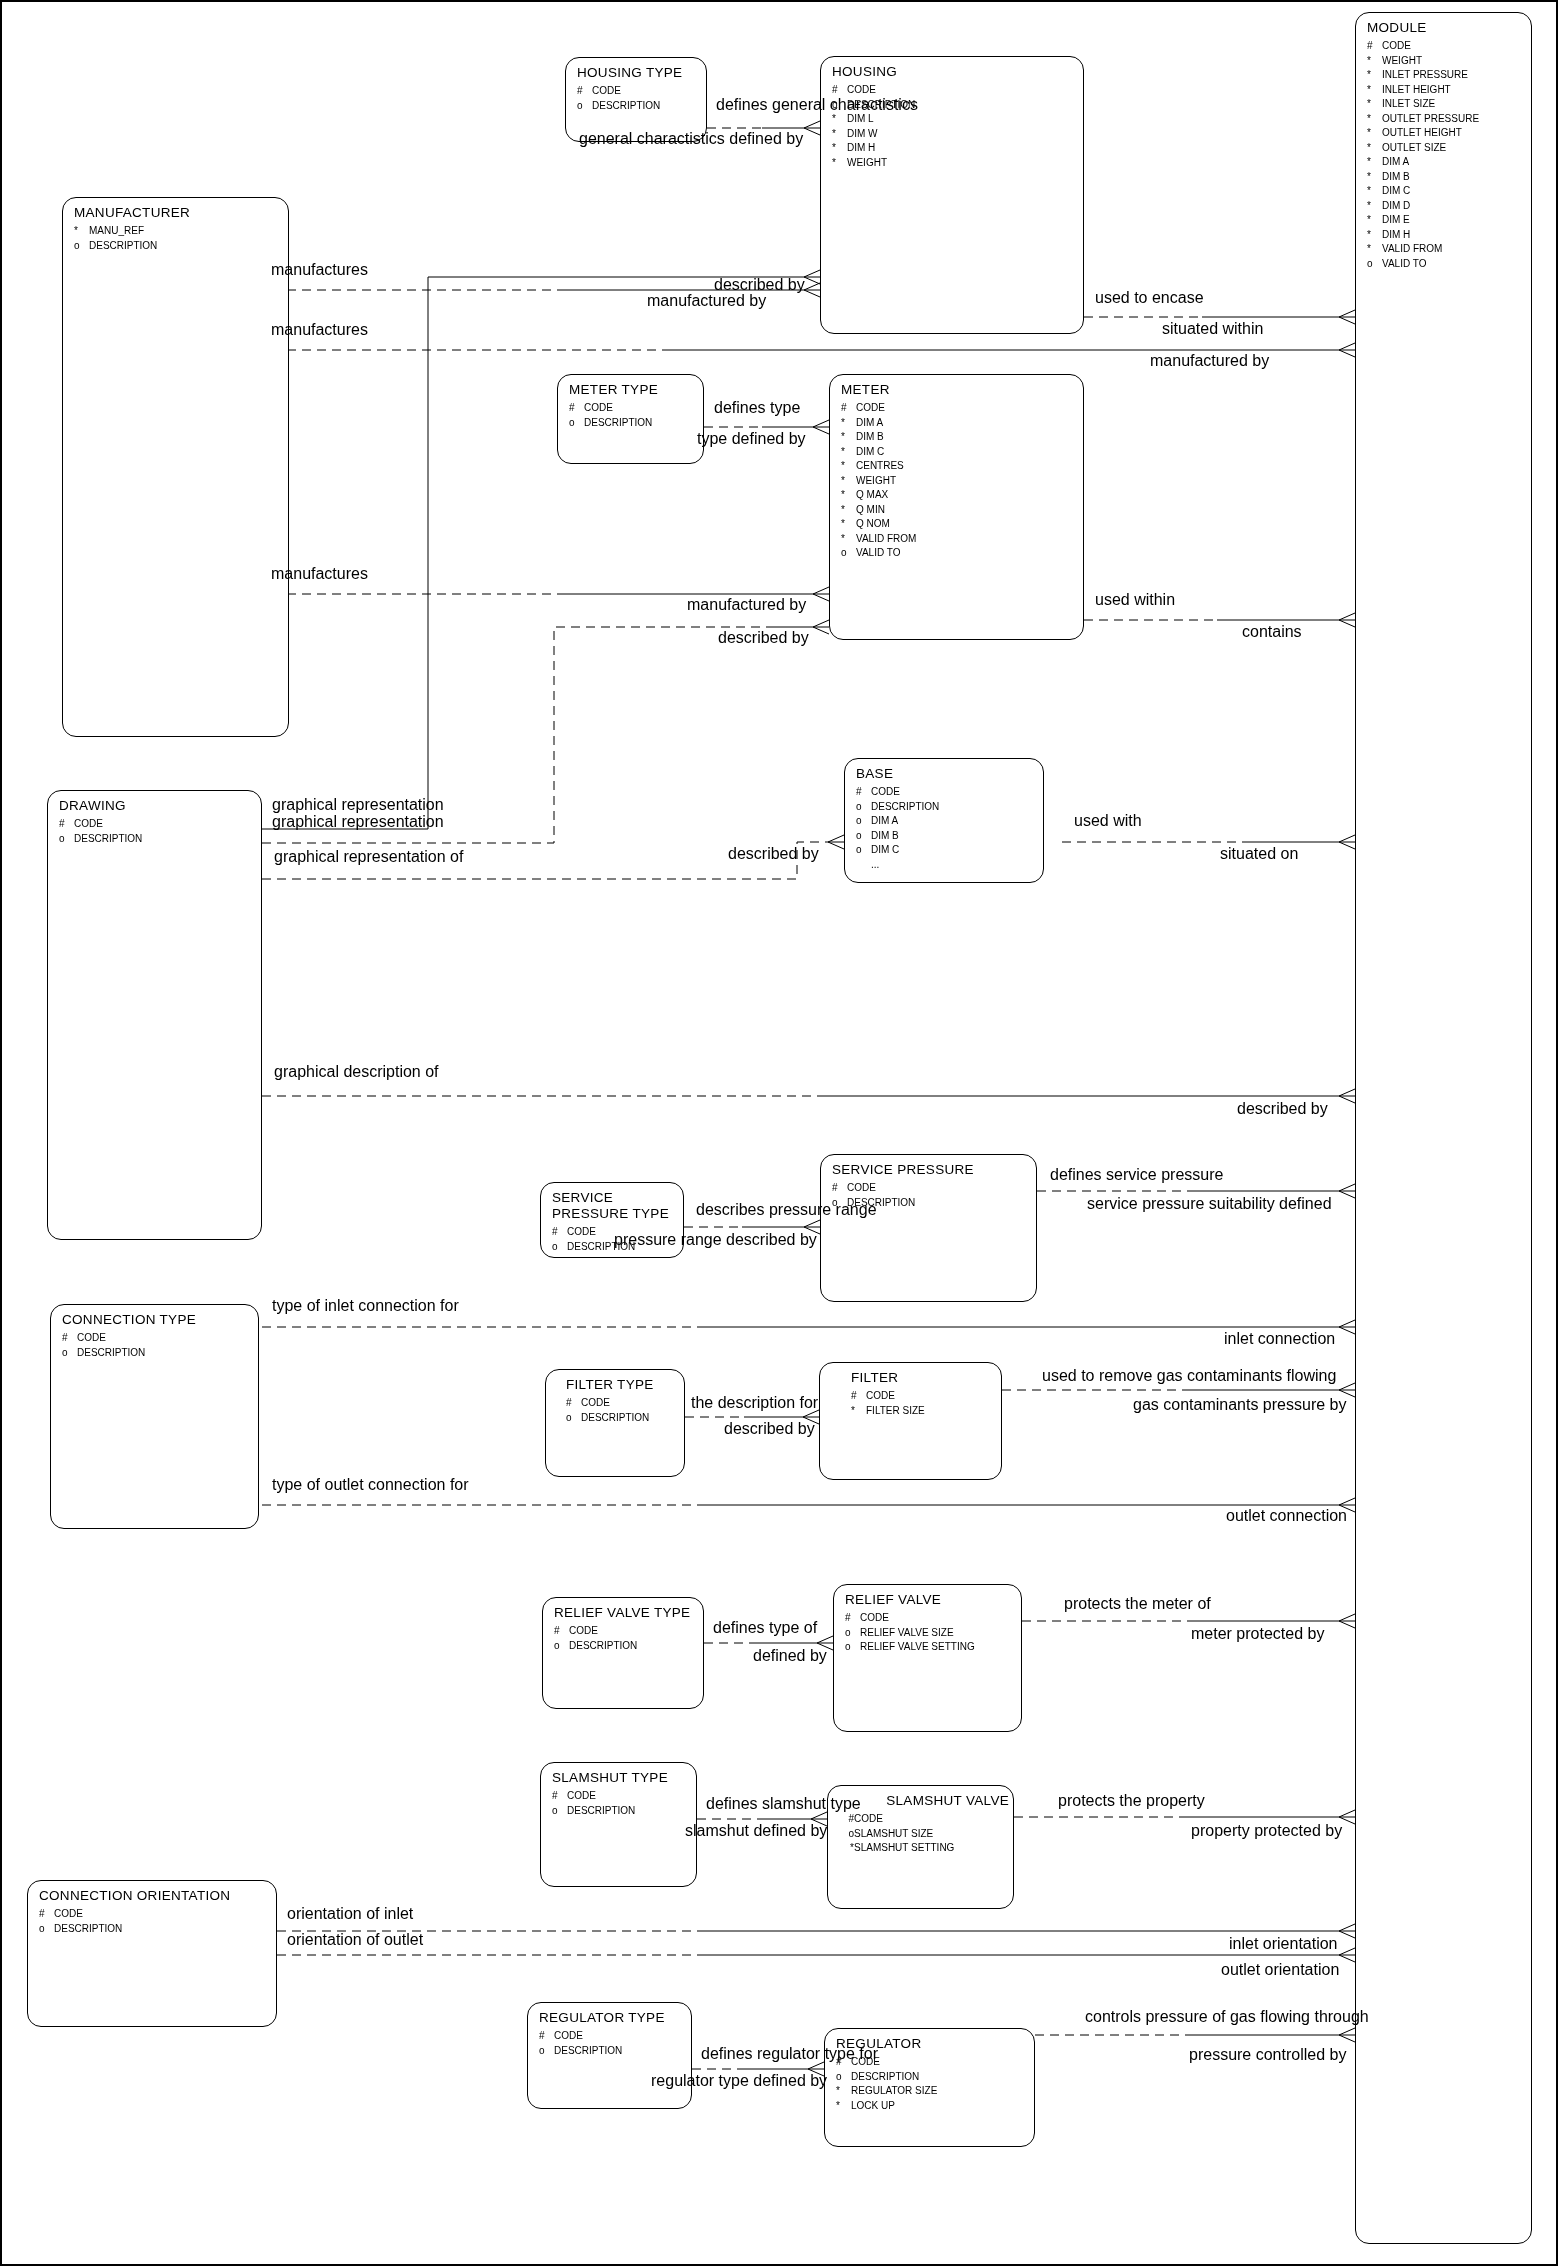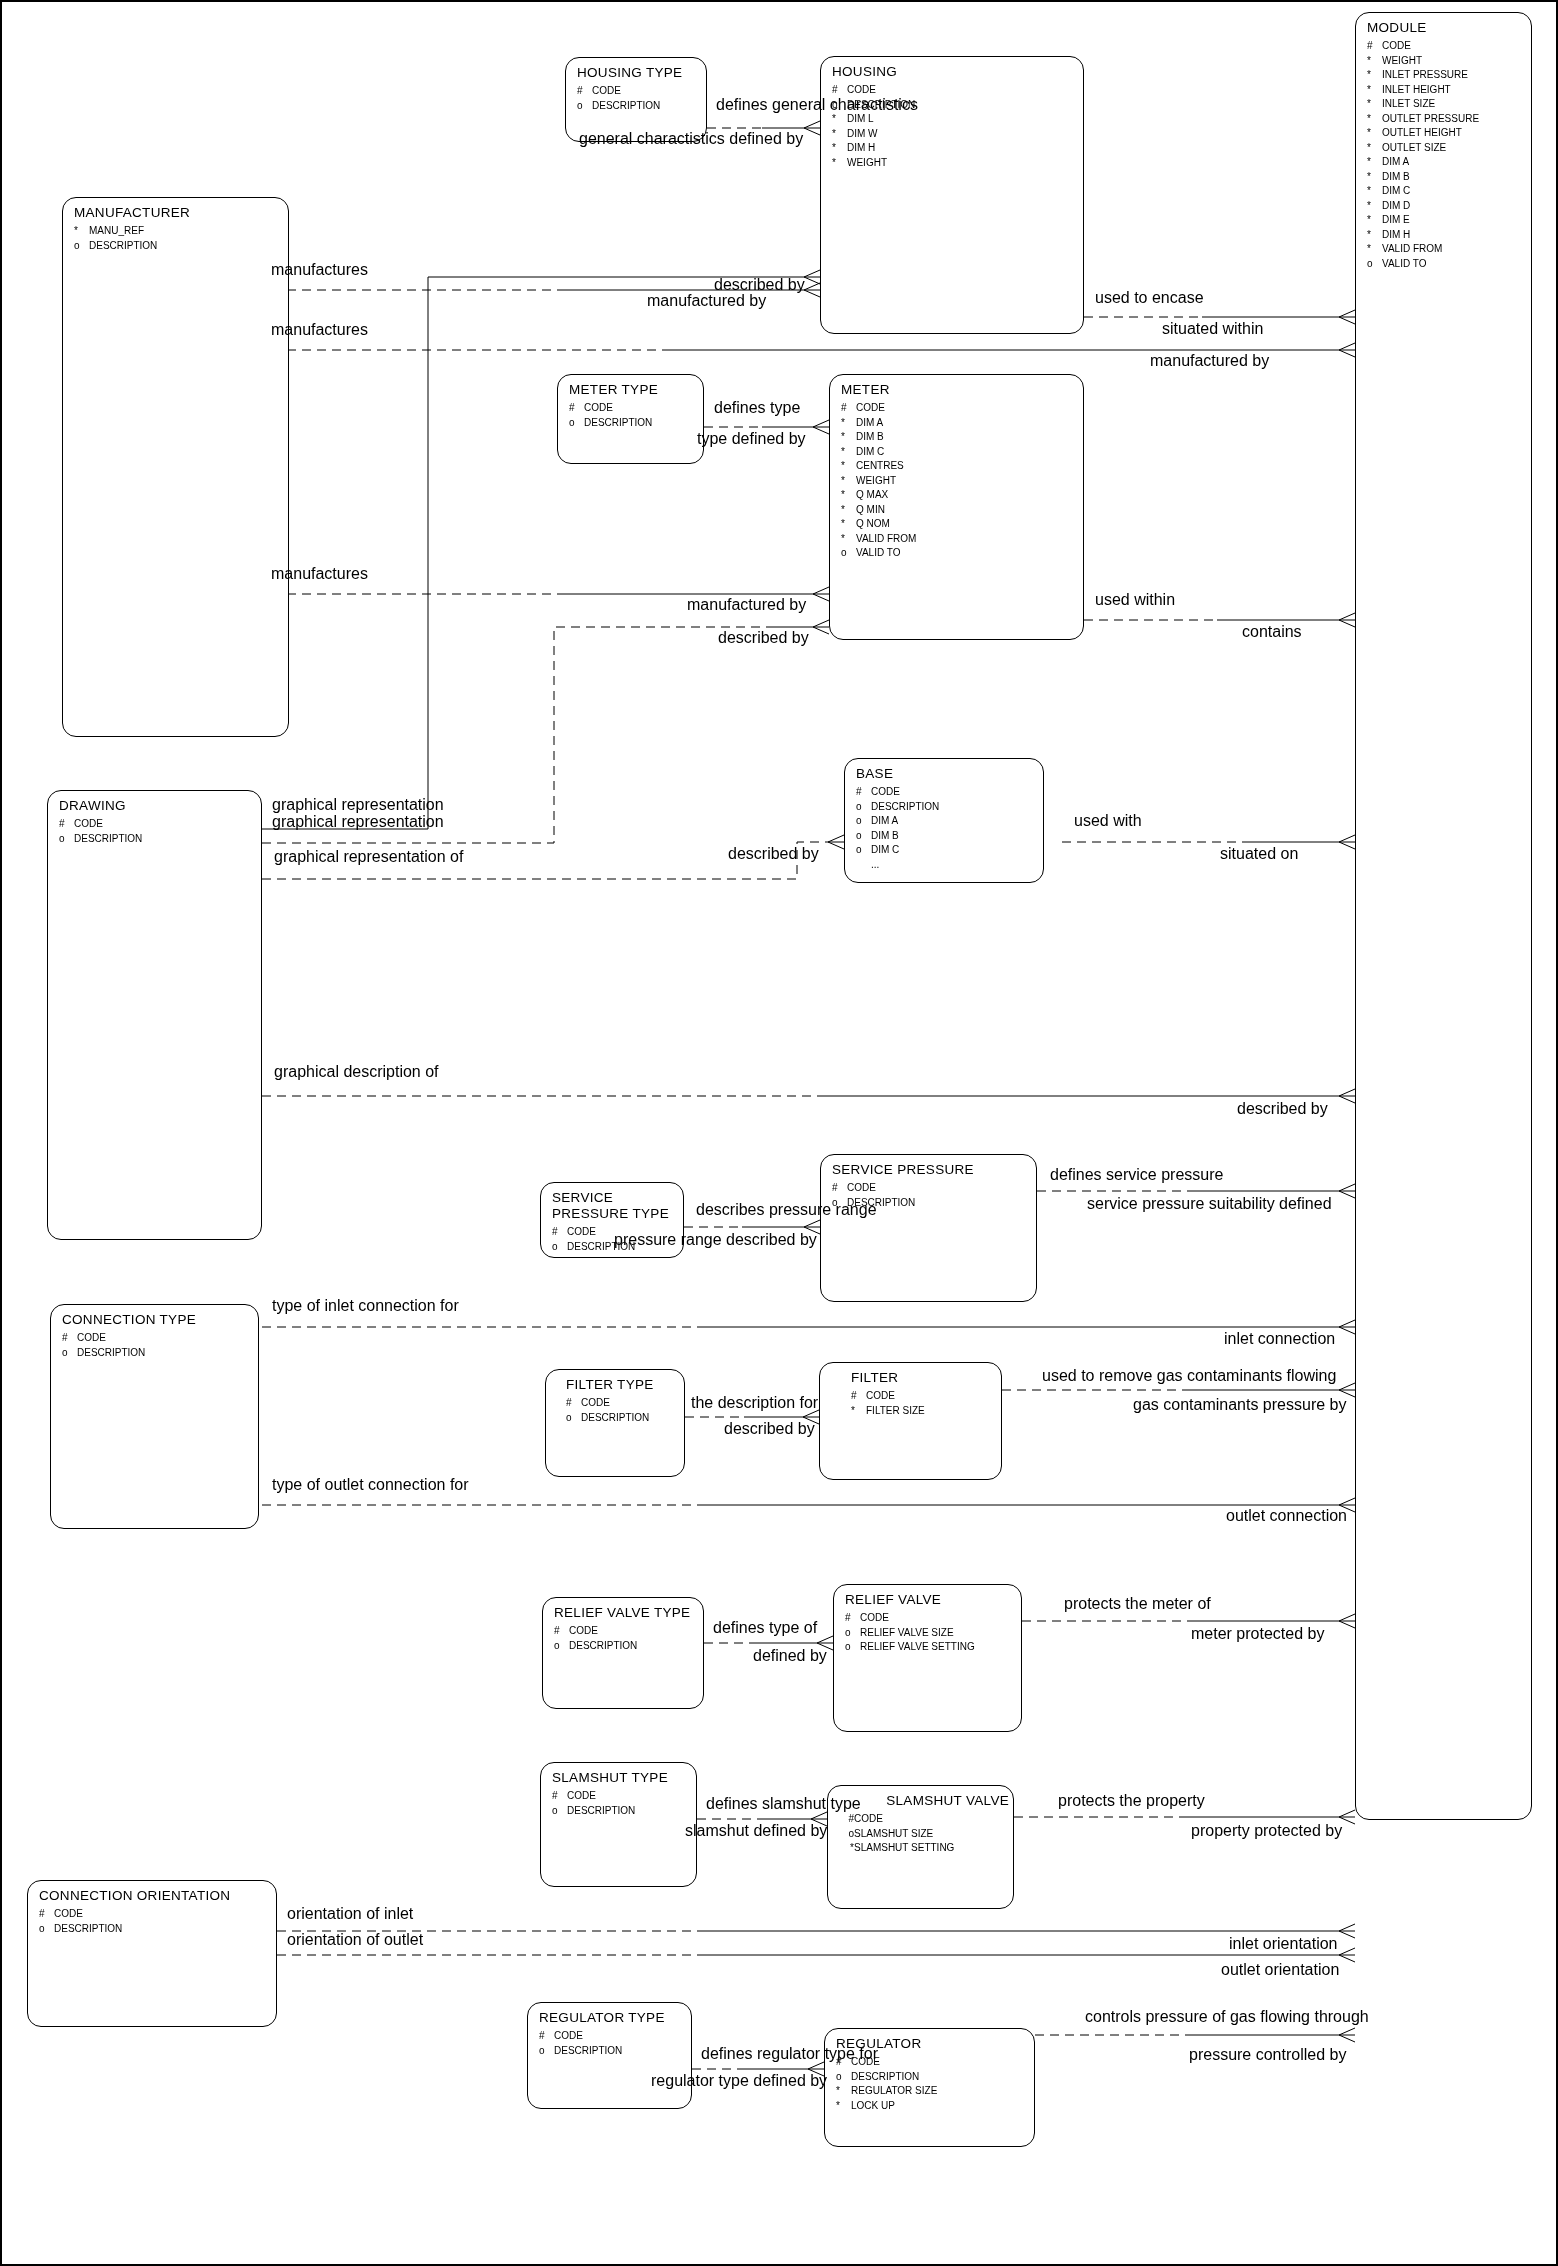--- a/index.html
+++ b/index.html
@@ -89,21 +89,21 @@
       <path d="M1337 1503 L1353 1496 M1337 1503 L1353 1503 M1337 1503 L1353 1510" fill="none" stroke="#000" stroke-width="1"></path>
       <path d="M815 1641 L831 1634 M815 1641 L831 1641 M815 1641 L831 1648" fill="none" stroke="#000" stroke-width="1"></path>
       <path d="M1337 1619 L1353 1612 M1337 1619 L1353 1619 M1337 1619 L1353 1626" fill="none" stroke="#000" stroke-width="1"></path>
       <path d="M809 1817 L825 1810 M809 1817 L825 1817 M809 1817 L825 1824" fill="none" stroke="#000" stroke-width="1"></path>
       <path d="M1337 1815 L1353 1808 M1337 1815 L1353 1815 M1337 1815 L1353 1822" fill="none" stroke="#000" stroke-width="1"></path>
       <path d="M1337 1929 L1353 1922 M1337 1929 L1353 1929 M1337 1929 L1353 1936" fill="none" stroke="#000" stroke-width="1"></path>
       <path d="M1337 1953 L1353 1946 M1337 1953 L1353 1953 M1337 1953 L1353 1960" fill="none" stroke="#000" stroke-width="1"></path>
       <path d="M806 2067 L822 2060 M806 2067 L822 2067 M806 2067 L822 2074" fill="none" stroke="#000" stroke-width="1"></path>
       <path d="M1337 2033 L1353 2026 M1337 2033 L1353 2033 M1337 2033 L1353 2040" fill="none" stroke="#000" stroke-width="1"></path>
     </svg>
-<div class="entity" style="left: 1353px; top: 10px; width: 177px; height: 1808px;">
+<div class="entity" style="left: 1353px; top: 10px; width: 177px; height: 2232px;">
       <div class="title-line">MODULE</div>
       <div class="attrs">
         <div class="attr">
           <span class="opt">#</span>
           <span>CODE</span>
         </div>
         <div class="attr">
           <span class="opt">*</span>
           <span>WEIGHT</span>
         </div>

